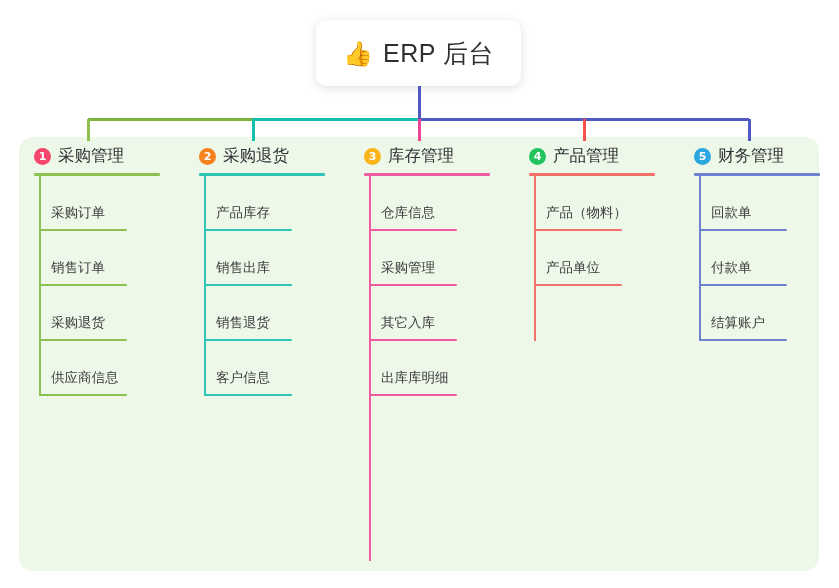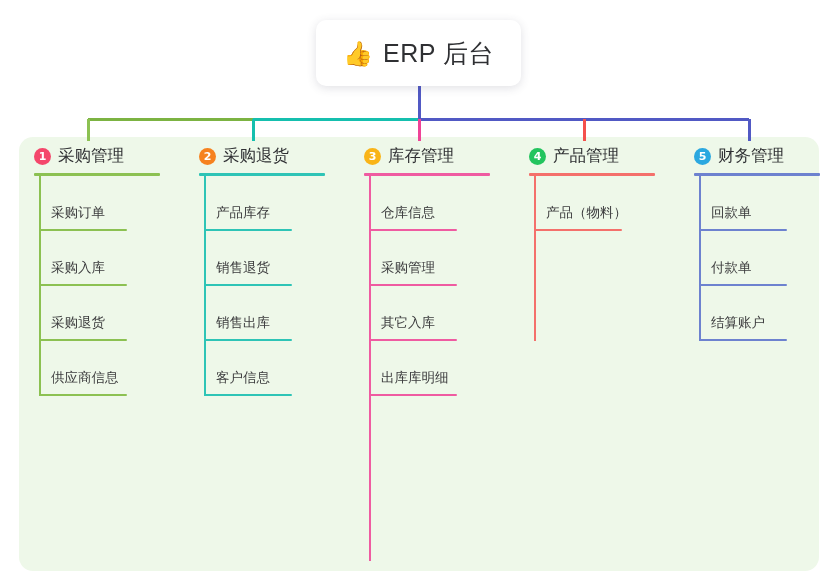--- a/index.html
+++ b/index.html
@@ -184,21 +184,21 @@
           <span class="col-title">采购管理</span>
         </div>
         <div class="col-underline" style="background: rgb(140, 193, 82);"></div>
         <div class="leaf-stack">
           <div class="spine" style="background: rgb(140, 193, 82); height: 220px;"></div>
           <div class="leaf">
             <span class="leaf-text">采购订单</span>
             <div class="leaf-underline" style="background: rgb(140, 193, 82);"></div>
           </div>
           <div class="leaf">
-            <span class="leaf-text">采购入库</span>
+            <span class="leaf-text">销售订单</span>
             <div class="leaf-underline" style="background: rgb(140, 193, 82);"></div>
           </div>
           <div class="leaf">
             <span class="leaf-text">采购退货</span>
             <div class="leaf-underline" style="background: rgb(140, 193, 82);"></div>
           </div>
           <div class="leaf">
             <span class="leaf-text">供应商信息</span>
             <div class="leaf-underline" style="background: rgb(140, 193, 82);"></div>
           </div>
@@ -210,28 +210,28 @@
           <span class="col-title">采购退货</span>
         </div>
         <div class="col-underline" style="background: rgb(46, 196, 182);"></div>
         <div class="leaf-stack">
           <div class="spine" style="background: rgb(46, 196, 182); height: 220px;"></div>
           <div class="leaf">
             <span class="leaf-text">产品库存</span>
             <div class="leaf-underline" style="background: rgb(46, 196, 182);"></div>
           </div>
           <div class="leaf">
+            <span class="leaf-text">销售出库</span>
+            <div class="leaf-underline" style="background: rgb(46, 196, 182);"></div>
+          </div>
+          <div class="leaf">
             <span class="leaf-text">销售退货</span>
             <div class="leaf-underline" style="background: rgb(46, 196, 182);"></div>
           </div>
           <div class="leaf">
-            <span class="leaf-text">销售出库</span>
-            <div class="leaf-underline" style="background: rgb(46, 196, 182);"></div>
-          </div>
-          <div class="leaf">
             <span class="leaf-text">客户信息</span>
             <div class="leaf-underline" style="background: rgb(46, 196, 182);"></div>
           </div>
         </div>
       </div>
       <div class="column" style="left: 330px;">
         <div class="col-head">
           <span class="badge" style="background: rgb(249, 180, 24);">3</span>
           <span class="col-title">库存管理</span>
         </div>
@@ -261,20 +261,24 @@
           <span class="badge" style="background: rgb(35, 196, 94);">4</span>
           <span class="col-title">产品管理</span>
         </div>
         <div class="col-underline" style="background: rgb(244, 112, 107);"></div>
         <div class="leaf-stack">
           <div class="spine" style="background: rgb(244, 112, 107); height: 165px;"></div>
           <div class="leaf">
             <span class="leaf-text">产品（物料）</span>
             <div class="leaf-underline" style="background: rgb(244, 112, 107);"></div>
           </div>
+          <div class="leaf">
+            <span class="leaf-text">产品单位</span>
+            <div class="leaf-underline" style="background: rgb(244, 112, 107);"></div>
+          </div>
         </div>
       </div>
       <div class="column" style="left: 660px;">
         <div class="col-head">
           <span class="badge" style="background: rgb(43, 168, 224);">5</span>
           <span class="col-title">财务管理</span>
         </div>
         <div class="col-underline" style="background: rgb(109, 130, 207);"></div>
         <div class="leaf-stack">
           <div class="spine" style="background: rgb(109, 130, 207); height: 165px;"></div>

